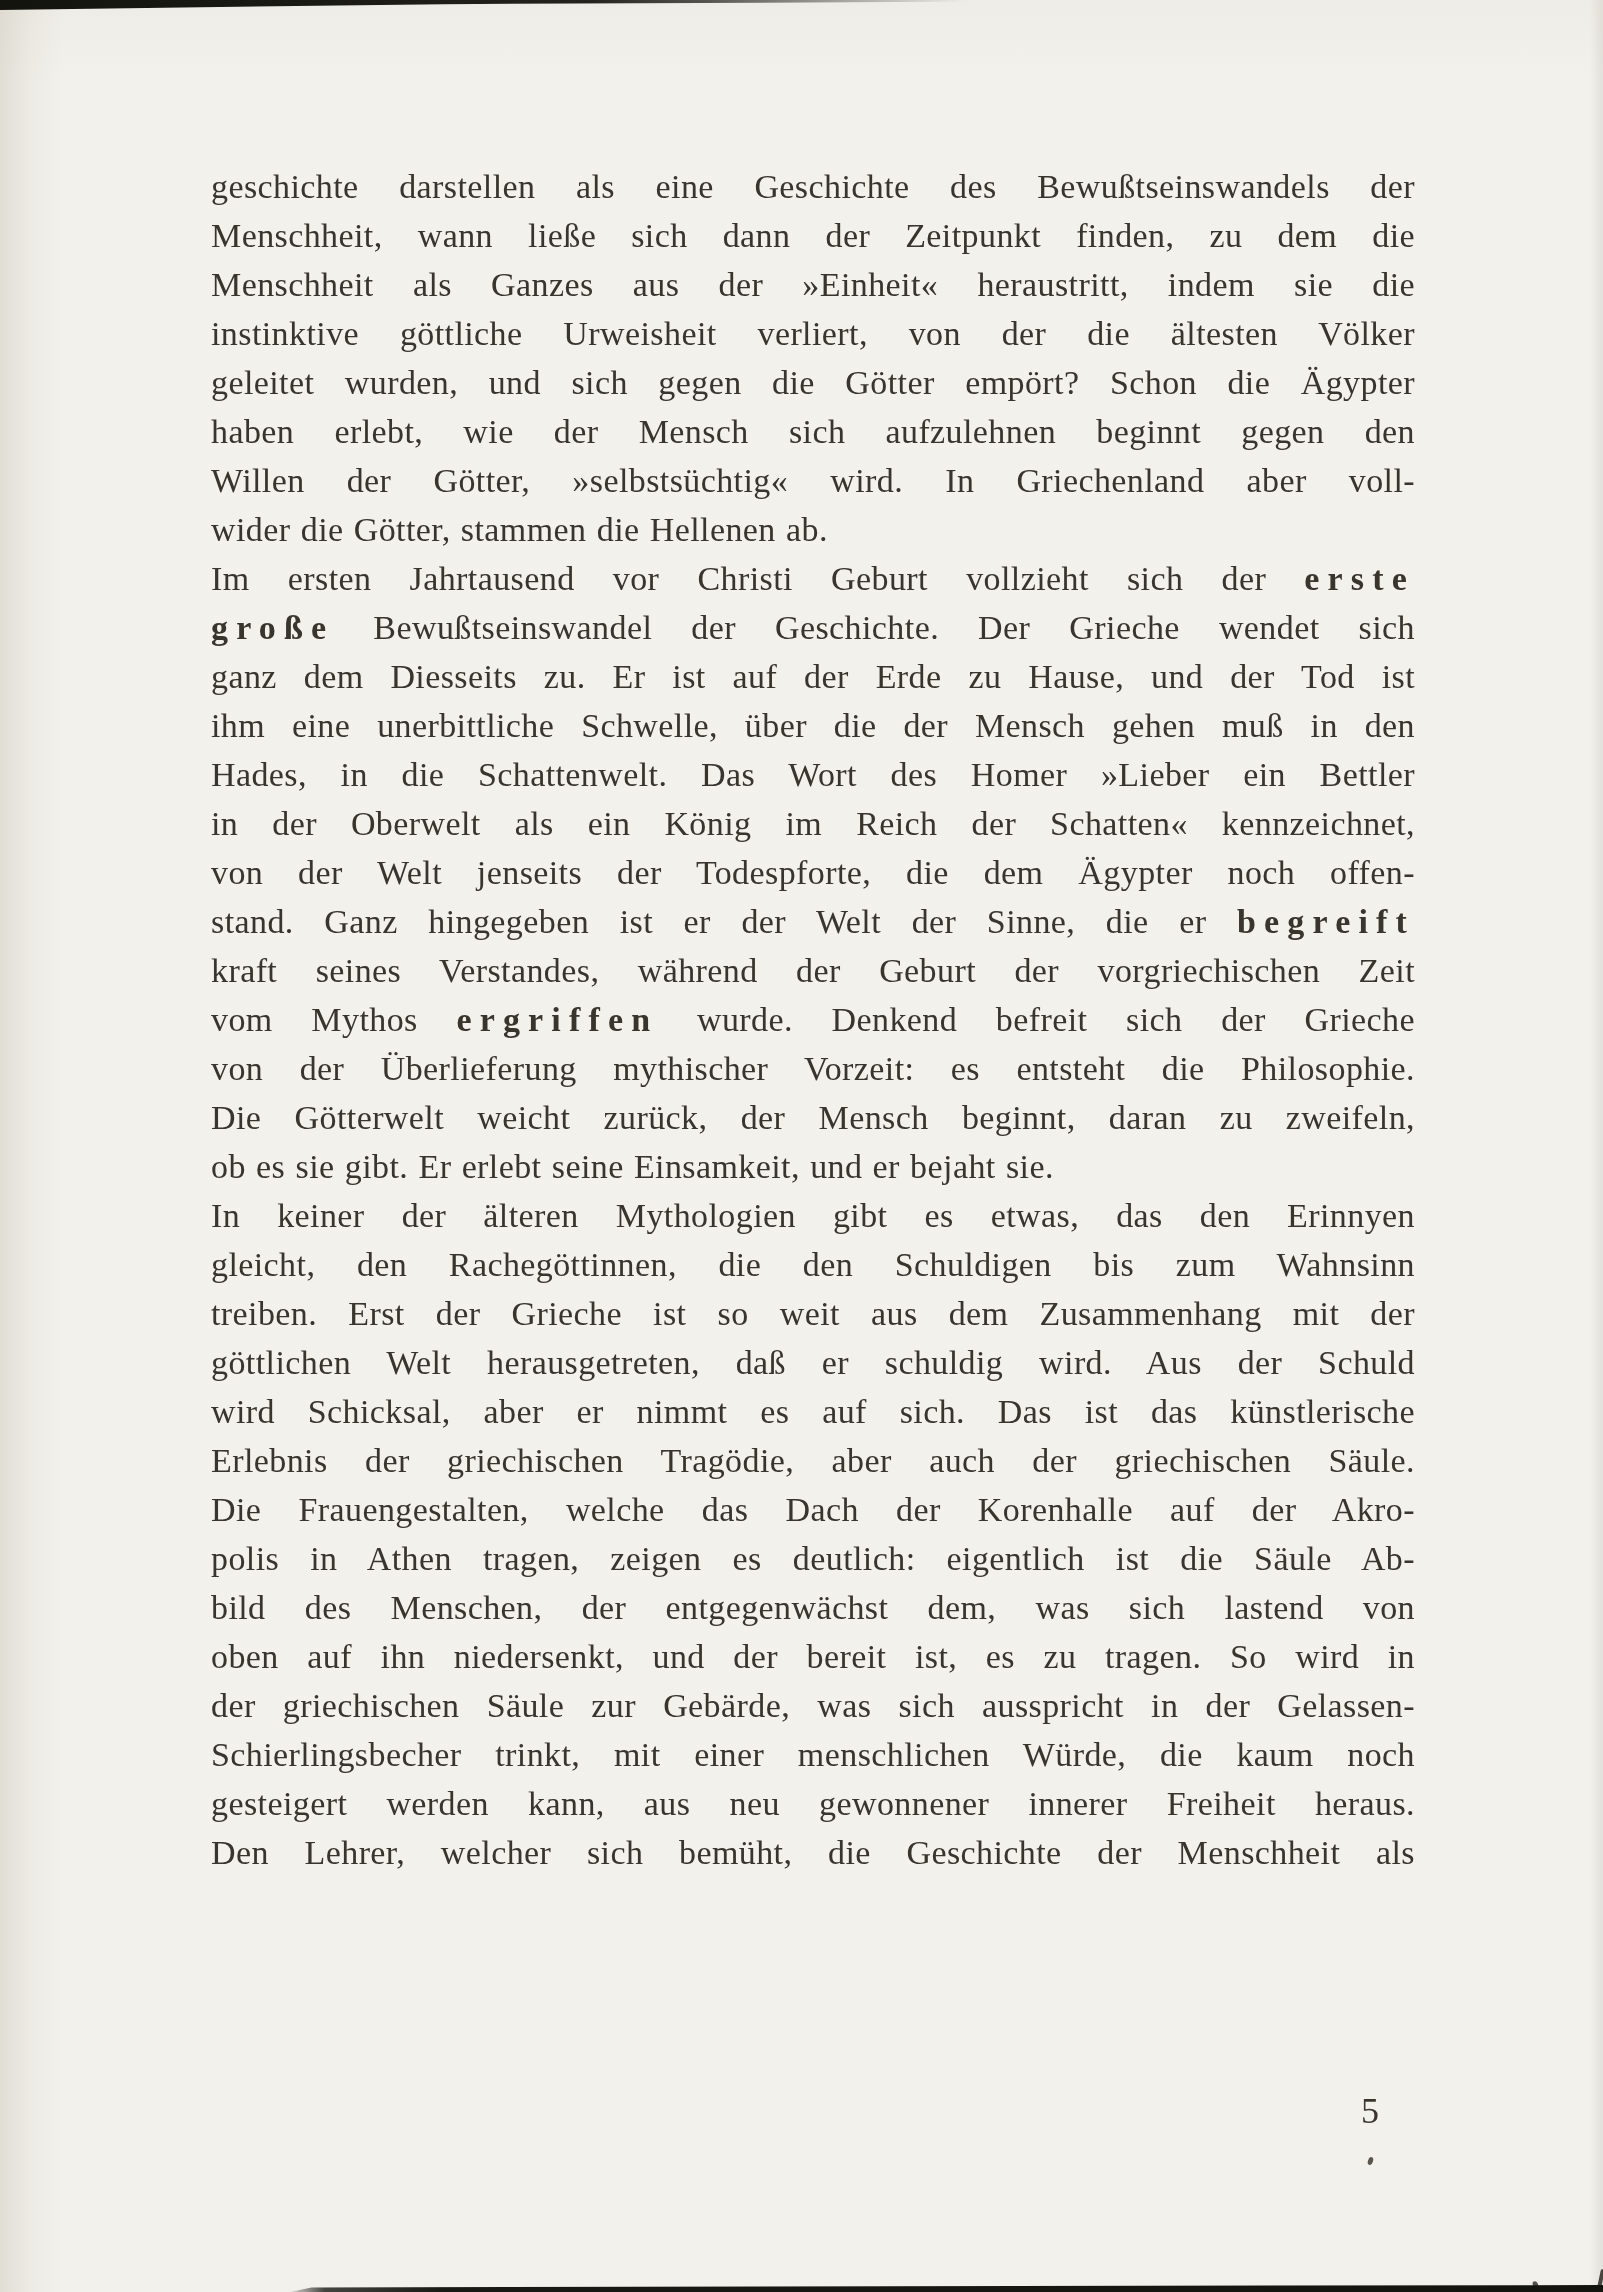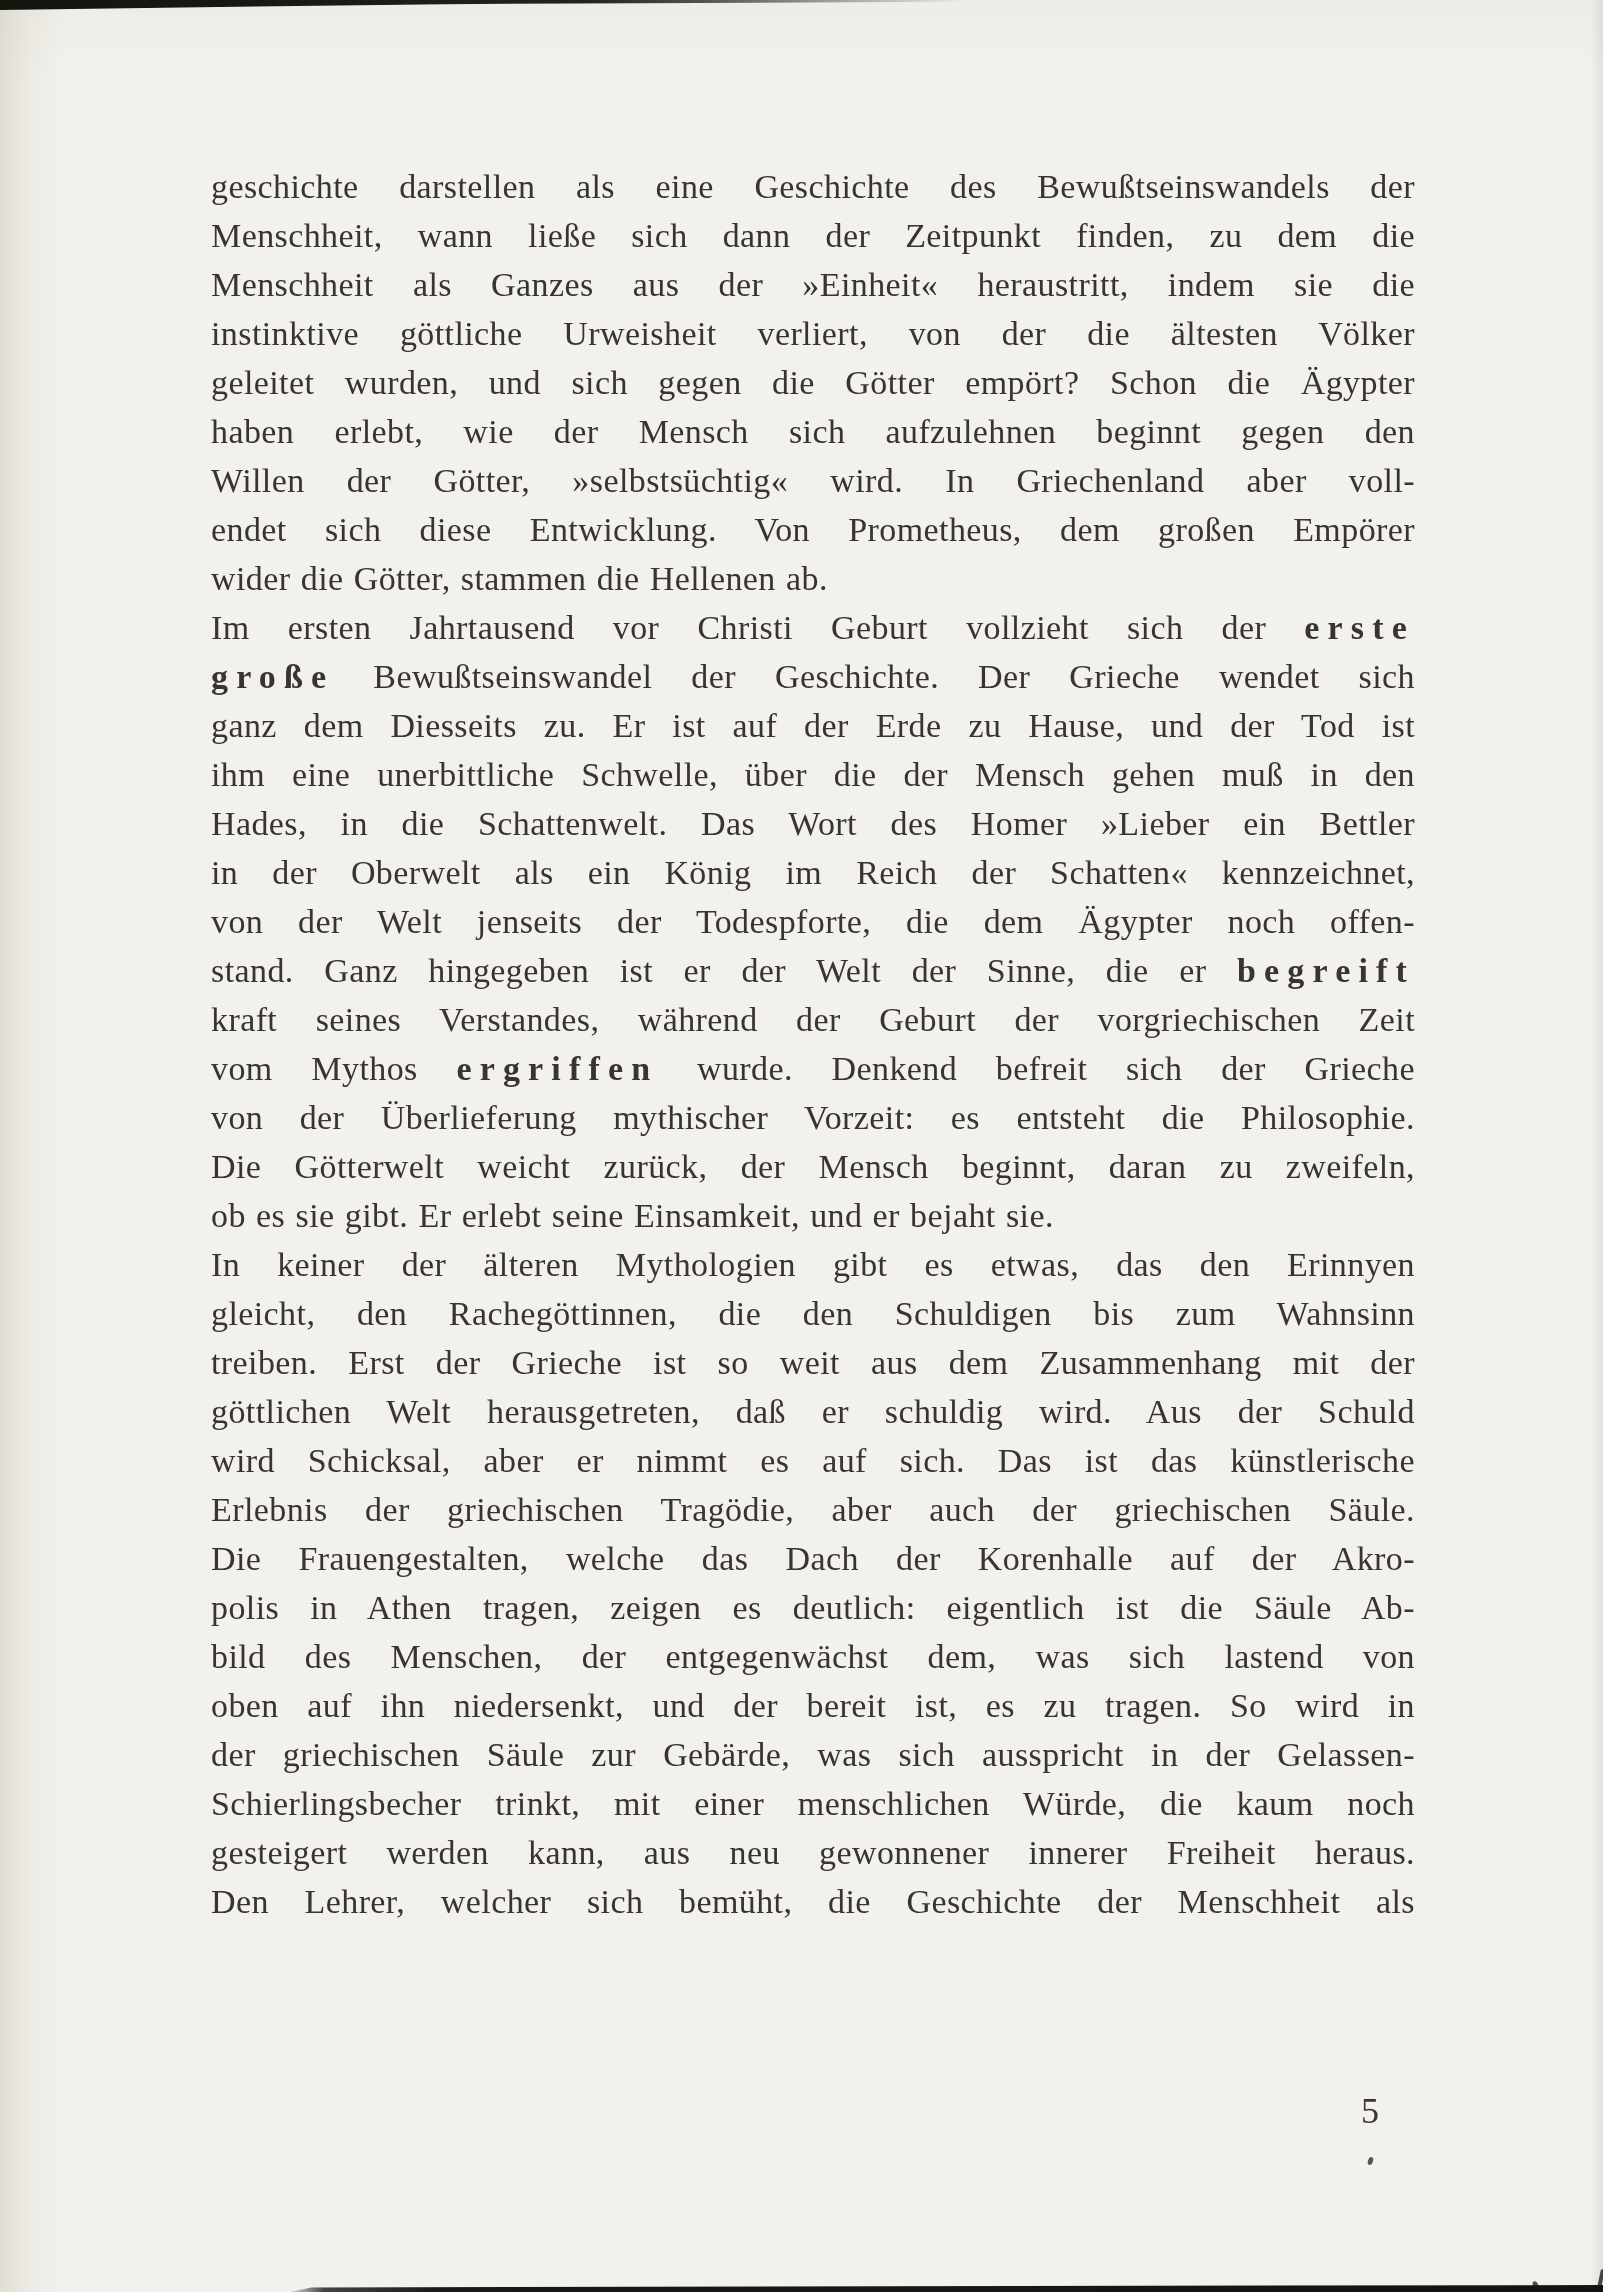--- a/index.html
+++ b/index.html
@@ -75,21 +75,20 @@
 <div class="page">
   <div class="scan-top"></div>
   <div class="textblock">
       <div class="line j"><span>geschichte darstellen als eine Geschichte des Bewußtseinswandels der</span></div>
       <div class="line j"><span>Menschheit, wann ließe sich dann der Zeitpunkt finden, zu dem die</span></div>
       <div class="line j"><span>Menschheit als Ganzes aus der »Einheit« heraustritt, indem sie die</span></div>
       <div class="line j"><span>instinktive göttliche Urweisheit verliert, von der die ältesten Völker</span></div>
       <div class="line j"><span>geleitet wurden, und sich gegen die Götter empört? Schon die Ägypter</span></div>
       <div class="line j"><span>haben erlebt, wie der Mensch sich aufzulehnen beginnt gegen den</span></div>
       <div class="line j"><span>Willen der Götter, »selbstsüchtig« wird. In Griechenland aber voll-</span></div>
-      <div class="line j"><span>endet sich diese Entwicklung. Von Prometheus, dem großen Empörer</span></div>
       <div class="line"><span>wider die Götter, stammen die Hellenen ab.</span></div>
       <div class="line j"><span>Im ersten Jahrtausend vor Christi Geburt vollzieht sich der </span><span class="sperr">erste</span></div>
       <div class="line j"><span class="sperr">große</span><span> Bewußtseinswandel der Geschichte. Der Grieche wendet sich</span></div>
       <div class="line j"><span>ganz dem Diesseits zu. Er ist auf der Erde zu Hause, und der Tod ist</span></div>
       <div class="line j"><span>ihm eine unerbittliche Schwelle, über die der Mensch gehen muß in den</span></div>
       <div class="line j"><span>Hades, in die Schattenwelt. Das Wort des Homer »Lieber ein Bettler</span></div>
       <div class="line j"><span>in der Oberwelt als ein König im Reich der Schatten« kennzeichnet,</span></div>
       <div class="line j"><span>von der Welt jenseits der Todespforte, die dem Ägypter noch offen-</span></div>
       <div class="line j"><span>stand. Ganz hingegeben ist er der Welt der Sinne, die er </span><span class="sperr">begreift</span></div>
       <div class="line j"><span>kraft seines Verstandes, während der Geburt der vorgriechischen Zeit</span></div>

